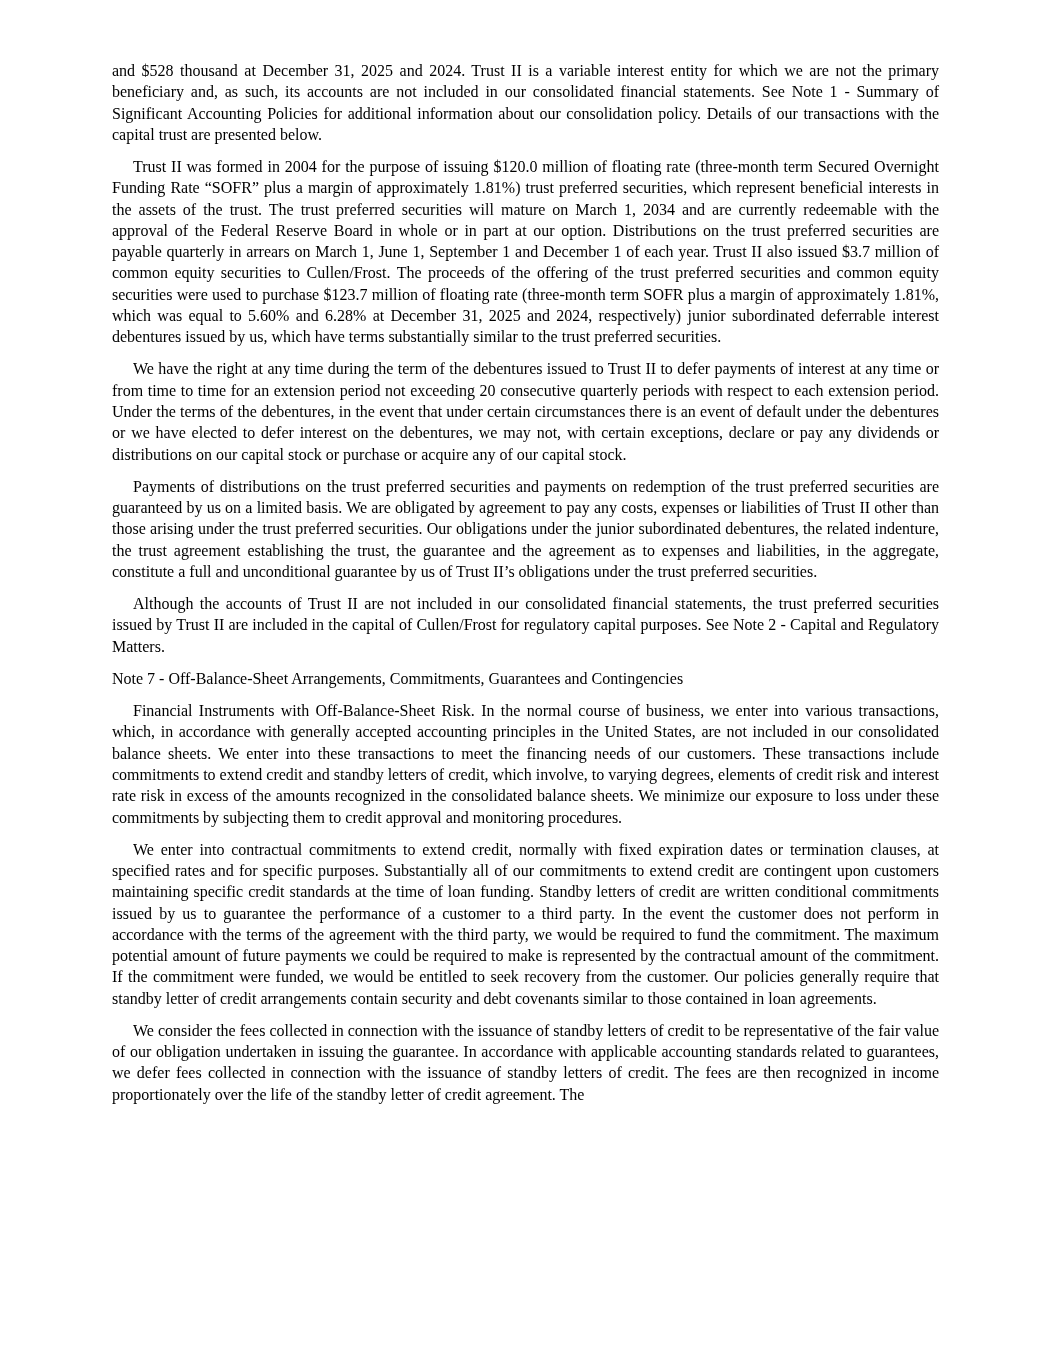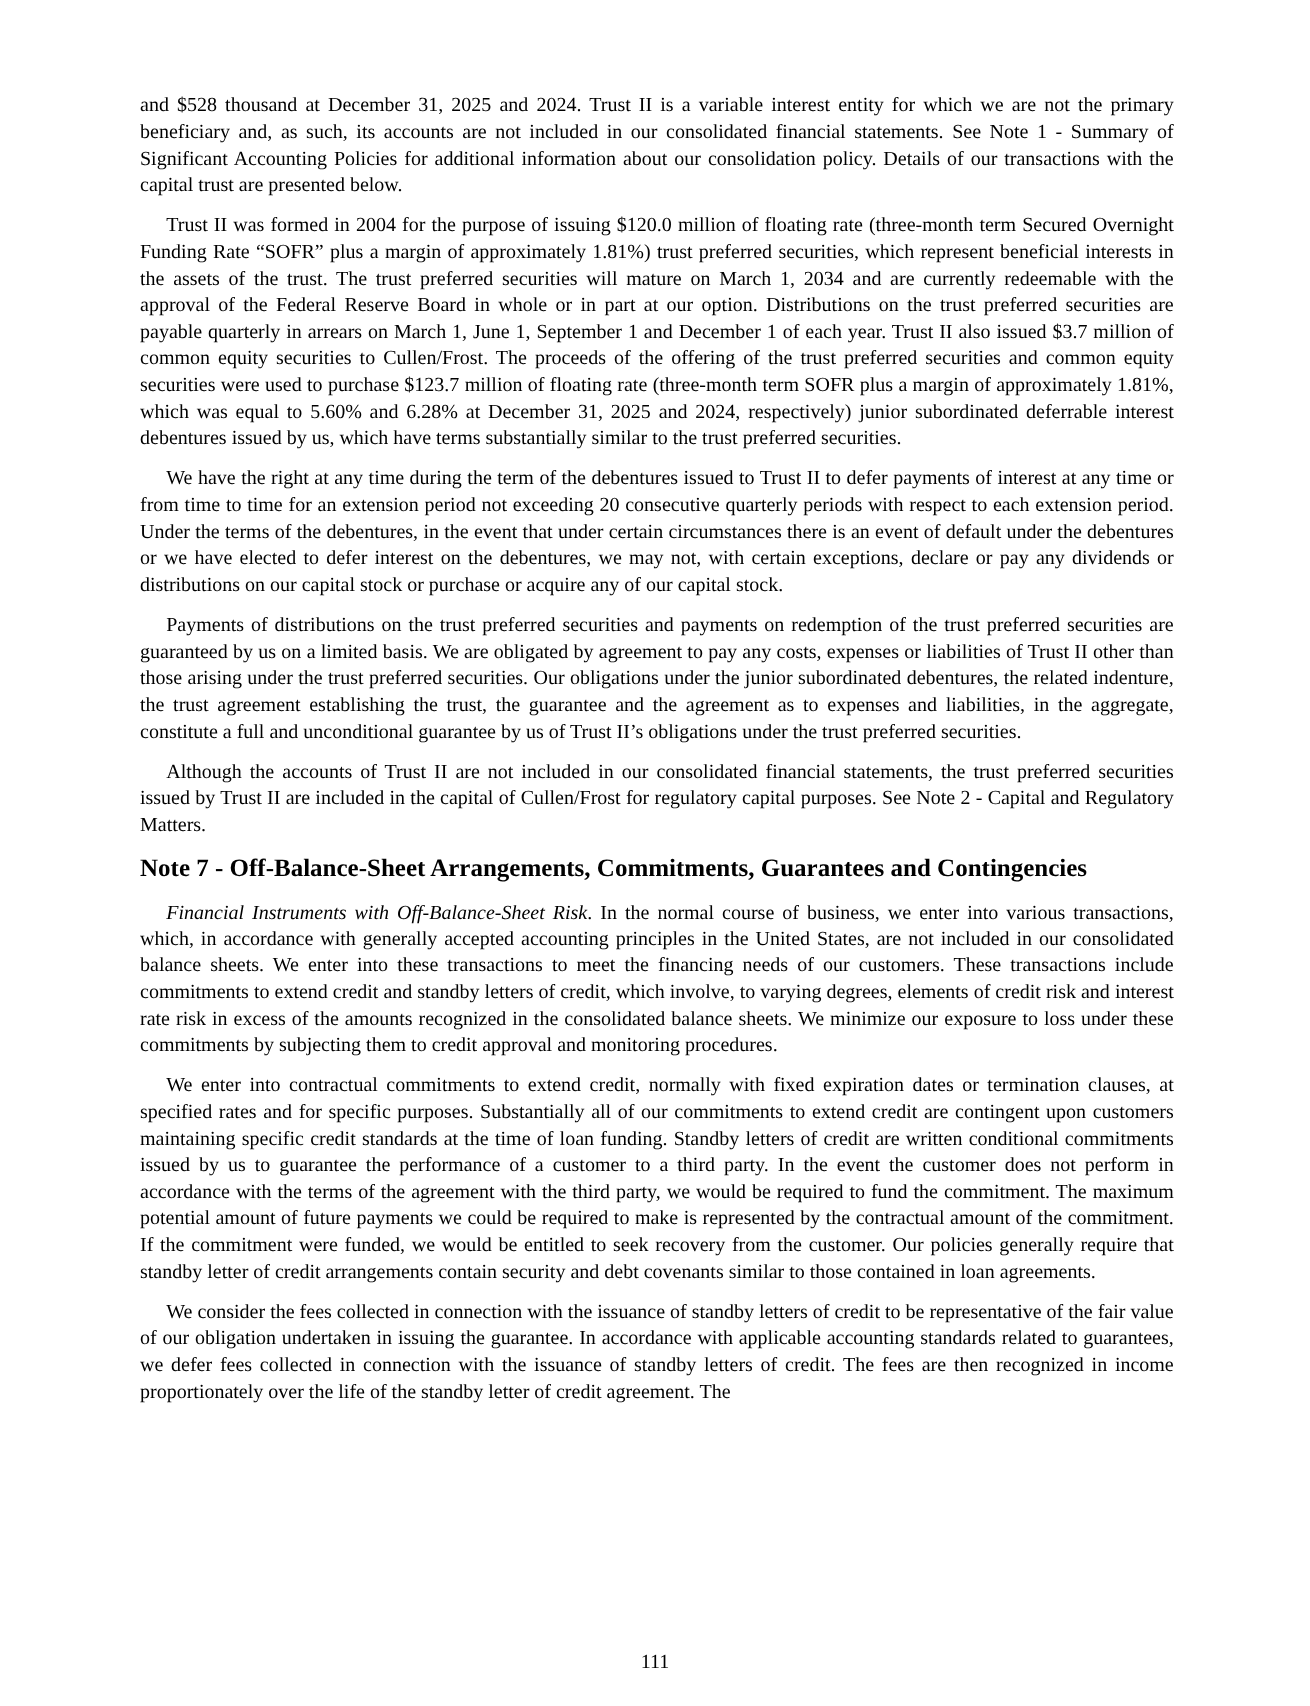--- a/index.html
+++ b/index.html
@@ -17,41 +17,40 @@
   }
   .page {
     position: relative;
     width: 1048px;
     height: 1365px;
     background: #ffffff;
   }
   .content {
     position: absolute;
     left: 112px;
-    top: 74px;
+    top: 60px;
     width: 827px;
     font-size: 16px;
     line-height: 1.33;
     text-align: justify;
   }
   p.para {
     margin: 0 0 11px 0;
     text-indent: 21px;
   }
   p.para.no-indent {
     text-indent: 0;
   }
   .heading {
-    font-size: 20px;
-    font-weight: bold;
+    font-size: 16px;
+    font-weight: normal;
     margin: 0 0 11px 0;
     text-align: left;
   }
   .italic {
-    font-style: italic;
   }
   .page-number {
     position: absolute;
     bottom: 26px;
     left: 0;
     width: 100%;
     text-align: center;
     font-size: 16px;
   }
 </style>
@@ -74,14 +73,13 @@
     <h2 class="heading">Note 7 - Off-Balance-Sheet Arrangements, Commitments, Guarantees and Contingencies</h2>
 
     <p class="para"><span class="italic">Financial Instruments with Off-Balance-Sheet Risk</span><span>. In the normal course of business, we enter into various transactions, which, in accordance with generally accepted accounting principles in the United States, are not included in our consolidated balance sheets. We enter into these transactions to meet the financing needs of our customers. These transactions include commitments to extend credit and standby letters of credit, which involve, to varying degrees, elements of credit risk and interest rate risk in excess of the amounts recognized in the consolidated balance sheets. We minimize our exposure to loss under these commitments by subjecting them to credit approval and monitoring procedures.</span></p>
 
     <p class="para">We enter into contractual commitments to extend credit, normally with fixed expiration dates or termination clauses, at specified rates and for specific purposes. Substantially all of our commitments to extend credit are contingent upon customers maintaining specific credit standards at the time of loan funding. Standby letters of credit are written conditional commitments issued by us to guarantee the performance of a customer to a third party. In the event the customer does not perform in accordance with the terms of the agreement with the third party, we would be required to fund the commitment. The maximum potential amount of future payments we could be required to make is represented by the contractual amount of the commitment. If the commitment were funded, we would be entitled to seek recovery from the customer. Our policies generally require that standby letter of credit arrangements contain security and debt covenants similar to those contained in loan agreements.</p>
 
     <p class="para">We consider the fees collected in connection with the issuance of standby letters of credit to be representative of the fair value of our obligation undertaken in issuing the guarantee. In accordance with applicable accounting standards related to guarantees, we defer fees collected in connection with the issuance of standby letters of credit. The fees are then recognized in income proportionately over the life of the standby letter of credit agreement. The</p>
 
   </div>
 
-  <div class="page-number">111</div>
 </div>
 
 </body></html>

